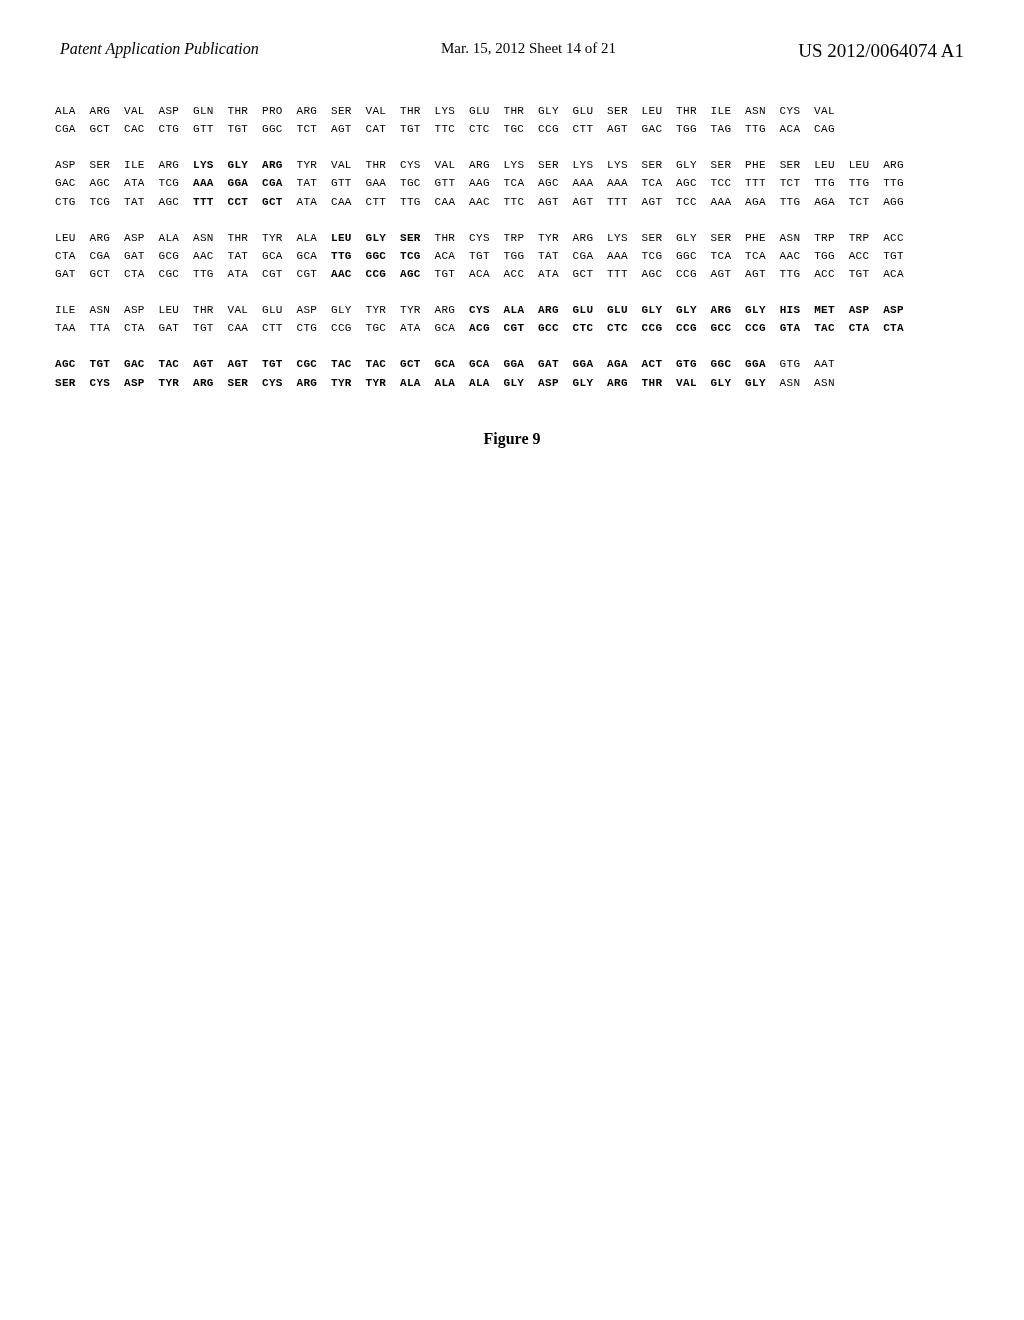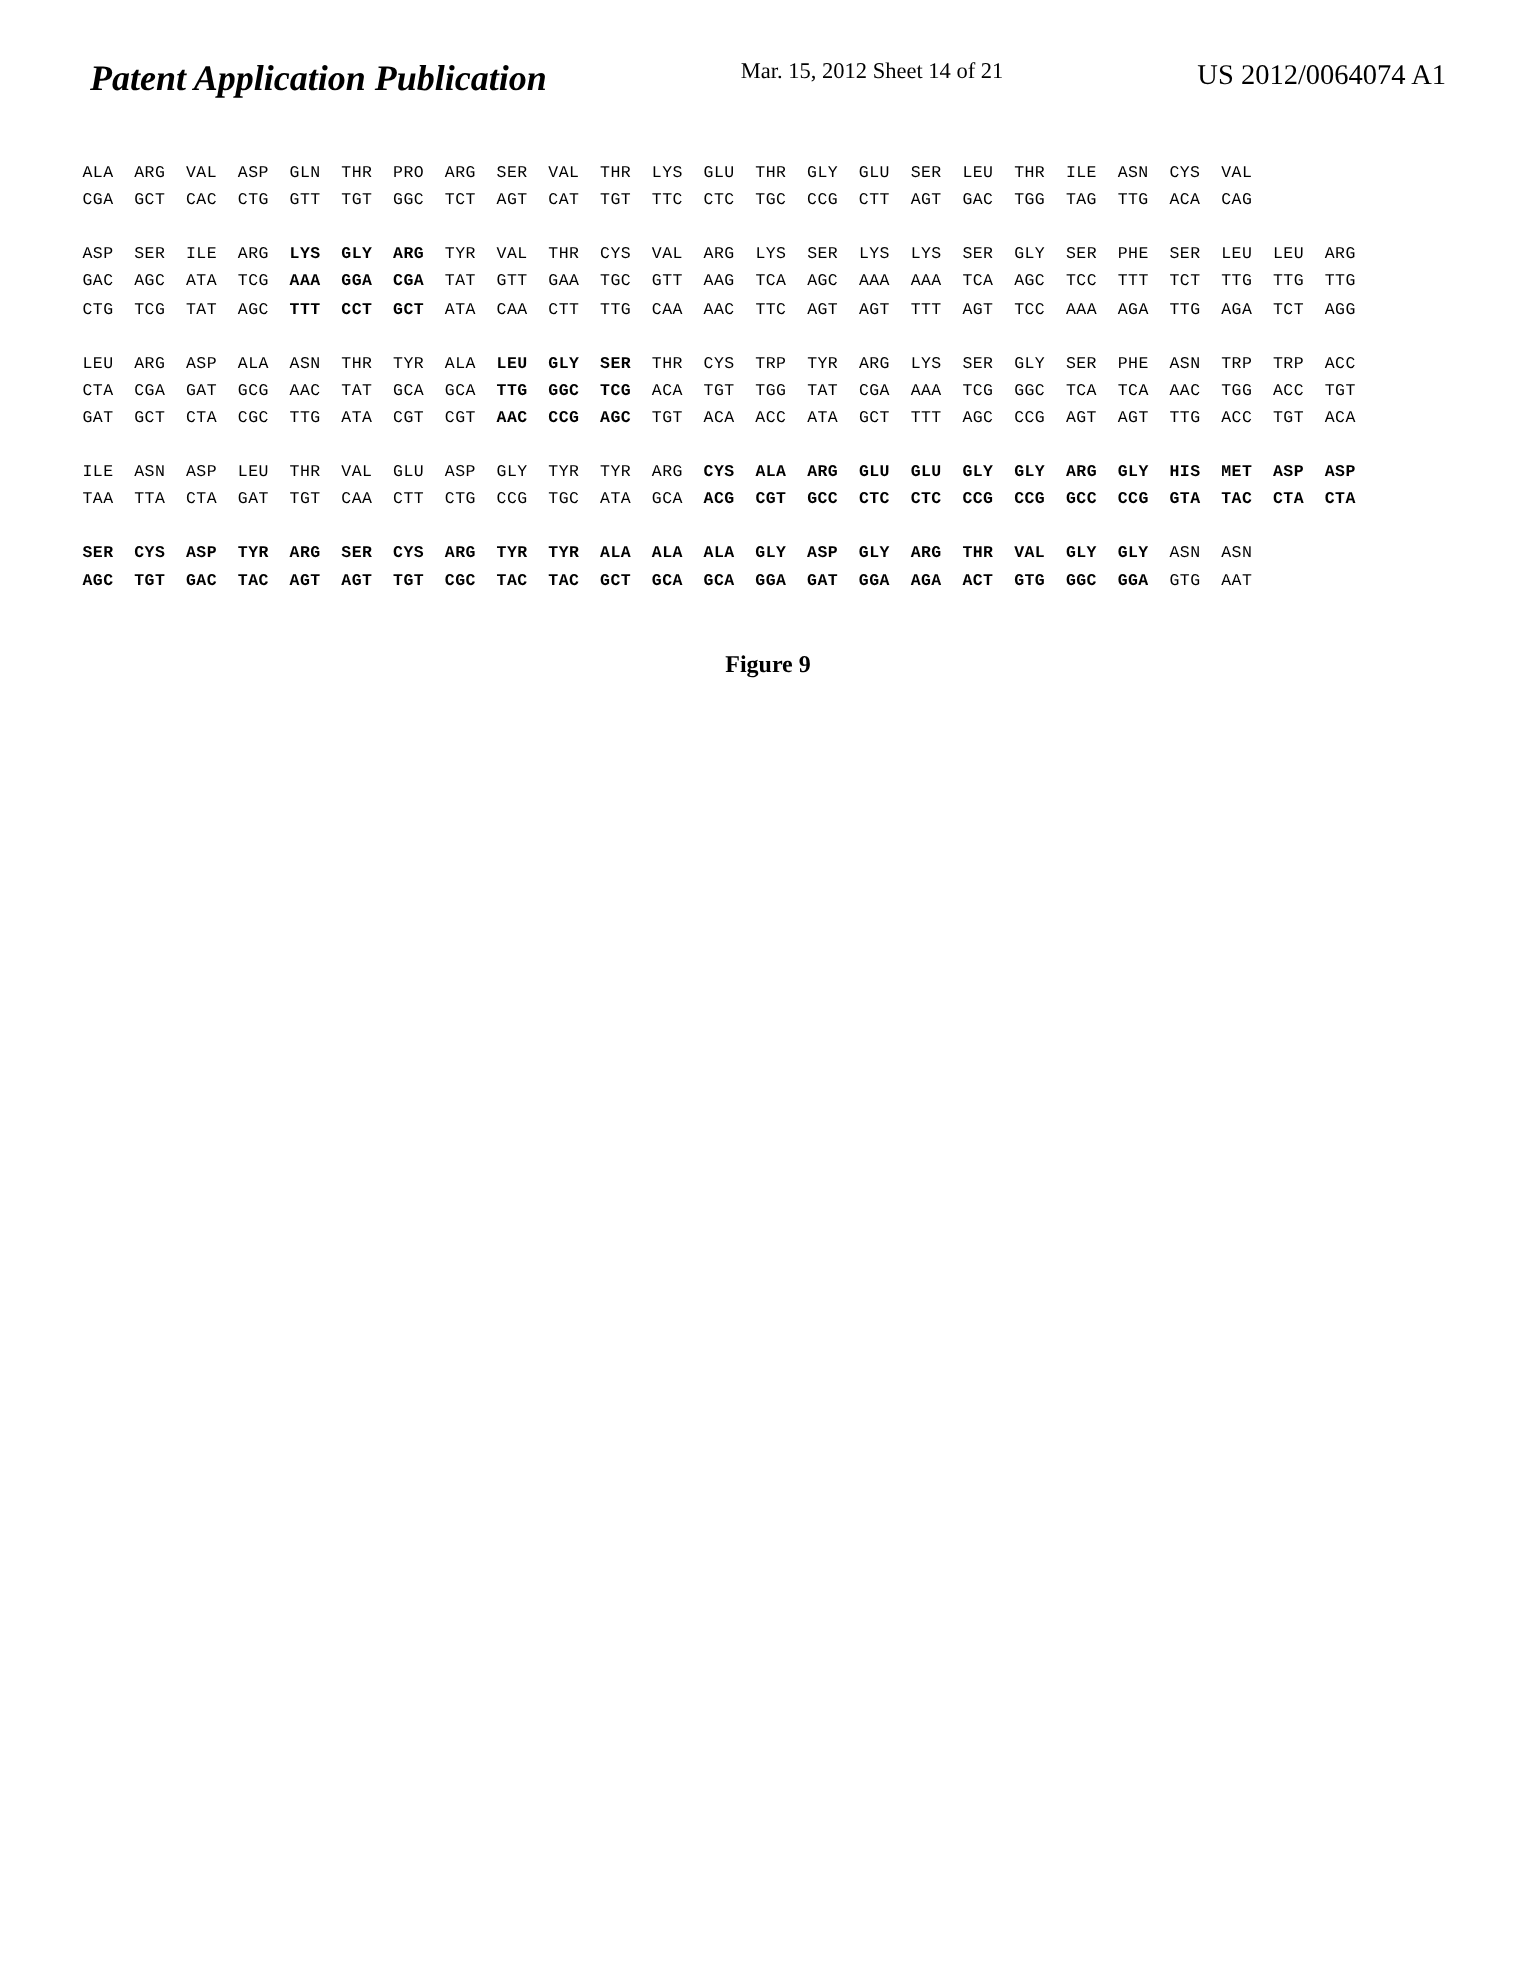--- a/index.html
+++ b/index.html
@@ -12,22 +12,22 @@
       overflow-x: hidden;
     }
     .page-header {
       display: flex;
       justify-content: space-between;
       align-items: flex-start;
       padding: 40px 60px 10px 60px;
       border-bottom: none;
     }
     .header-left {
-      font-size: 24px;
-      font-weight: bold;
+      font-size: 16px;
+      font-weight: normal;
       font-style: italic;
     }
     .header-center {
       font-size: 15px;
       text-align: left;
     }
     .header-right {
       font-size: 19px;
       text-align: right;
     }
@@ -84,19 +84,19 @@
     <div class="seq-line">CTA  CGA  GAT  GCG  AAC  TAT  GCA  GCA  <span class="b">TTG  GGC  TCG</span>  ACA  TGT  TGG  TAT  CGA  AAA  TCG  GGC  TCA  TCA  AAC  TGG  ACC  TGT</div>
     <div class="seq-line">GAT  GCT  CTA  CGC  TTG  ATA  CGT  CGT  <span class="b">AAC  CCG  AGC</span>  TGT  ACA  ACC  ATA  GCT  TTT  AGC  CCG  AGT  AGT  TTG  ACC  TGT  ACA</div>
   </div>
 
   <div class="seq-block">
     <div class="seq-line">ILE  ASN  ASP  LEU  THR  VAL  GLU  ASP  GLY  TYR  TYR  ARG  <span class="b">CYS  ALA  ARG  GLU  GLU  GLY  GLY  ARG  GLY  HIS  MET  ASP  ASP</span></div>
     <div class="seq-line">TAA  TTA  CTA  GAT  TGT  CAA  CTT  CTG  CCG  TGC  ATA  GCA  <span class="b">ACG  CGT  GCC  CTC  CTC  CCG  CCG  GCC  CCG  GTA  TAC  CTA  CTA</span></div>
   </div>
 
   <div class="seq-block">
+    <div class="seq-line"><span class="b">AGC  TGT  GAC  TAC  AGT  AGT  TGT  CGC  TAC  TAC  GCT  GCA  GCA  GGA  GAT  GGA  AGA  ACT  GTG  GGC  GGA</span>  GTG  AAT</div>
     <div class="seq-line"><span class="b">SER  CYS  ASP  TYR  ARG  SER  CYS  ARG  TYR  TYR  ALA  ALA  ALA  GLY  ASP  GLY  ARG  THR  VAL  GLY  GLY</span>  ASN  ASN</div>
-    <div class="seq-line"><span class="b">AGC  TGT  GAC  TAC  AGT  AGT  TGT  CGC  TAC  TAC  GCT  GCA  GCA  GGA  GAT  GGA  AGA  ACT  GTG  GGC  GGA</span>  GTG  AAT</div>
   </div>
 
 </div>
 
 <div class="figure-label">Figure 9</div>
 
 </body></html>

